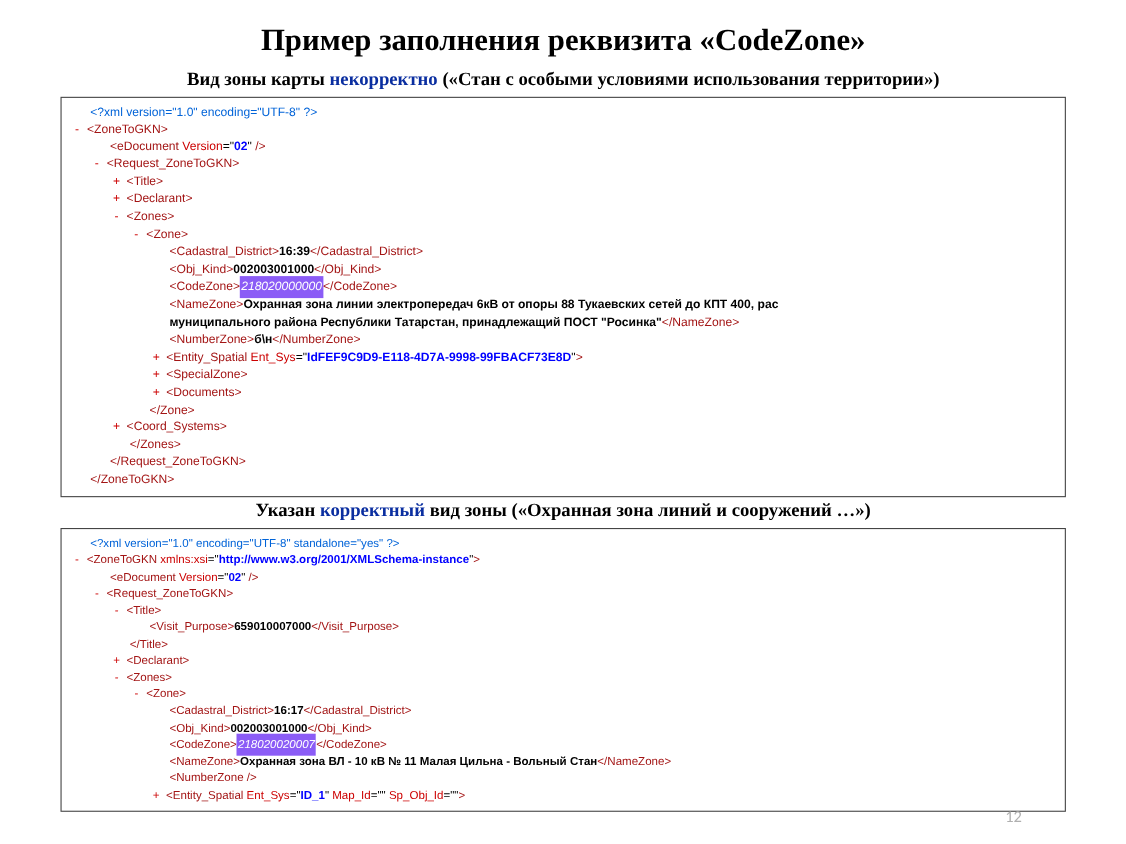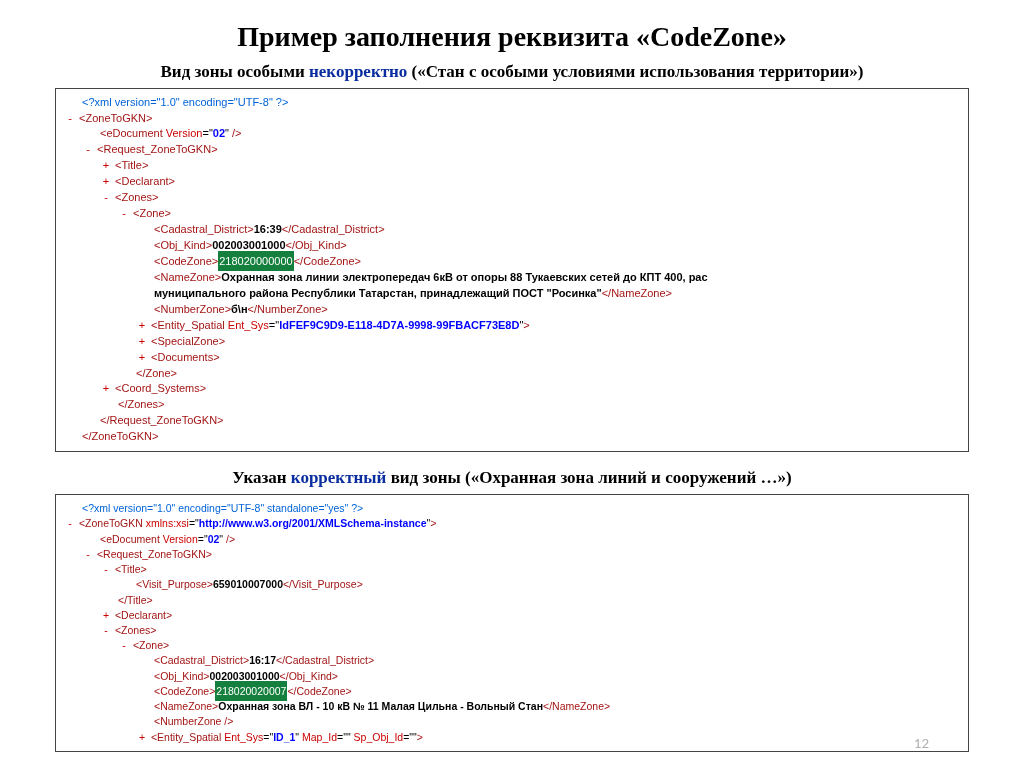--- a/index.html
+++ b/index.html
@@ -50,41 +50,41 @@
   .ind2 { padding-left: 36px; }
   .ind3 { padding-left: 54px; }
   .ind4 { padding-left: 72px; }
   .ind5 { padding-left: 90px; }
   .sign { color: #c00; display: inline-block; width: 12px; text-align: center; }
   .tag  { color: #a31515; text-align: right; }
   .attr { color: #c00; }
   .aval { color: #00f; font-weight: bold; }
   .txt  { color: #000; font-weight: bold; }
   .decl { color: #0063d8; }
-  .hl   { background: #15803d; color: #fff; padding: 4px 1px; }
+  .hl   { background: #8b5cf6; color: #fff; padding: 4px 1px; font-style: italic; }
   .pagenum {
     position: absolute;
     right: 95px;
     bottom: 15px;
     color: #b0b0b0;
     font-size: 15px;
     font-family: Calibri, Arial, sans-serif;
     text-align: center;
   }
 </style>
 </head>
 <body>
 
 <div class="slide">
   <h1>
     <span>Пример заполнения реквизита «CodeZone»</span><br>
   </h1>
 
   <div class="sub">
-    <span>Вид зоны особыми </span><span class="blue">некорректно</span><span> («Стан с особыми условиями использования территории»)</span>
+    <span>Вид зоны карты </span><span class="blue">некорректно</span><span> («Стан с особыми условиями использования территории»)</span>
   </div>
 
   <div class="codebox">
     <div class="row ind1"><span class="decl">&lt;?xml version="1.0" encoding="UTF-8" ?&gt;</span></div>
     <div class="row"><span class="sign">-</span> <span class="tag">&lt;<span>ZoneToGKN</span>&gt;</span></div>
     <div class="row ind2"><span class="tag">&lt;<span>eDocument</span></span> <span class="attr">Version</span>="<span class="aval">02</span>"<span class="tag"> /&gt;</span></div>
     <div class="row ind1"><span class="sign">-</span> <span class="tag">&lt;<span>Request_ZoneToGKN</span>&gt;</span></div>
     <div class="row ind2"><span class="sign">+</span> <span class="tag">&lt;<span>Title</span>&gt;</span></div>
     <div class="row ind2"><span class="sign">+</span> <span class="tag">&lt;<span>Declarant</span>&gt;</span></div>
     <div class="row ind2"><span class="sign">-</span> <span class="tag">&lt;<span>Zones</span>&gt;</span></div>
@@ -98,21 +98,21 @@
     <div class="row ind4"><span class="sign">+</span> <span class="tag">&lt;<span>Entity_Spatial</span></span> <span class="attr">Ent_Sys</span>="<span class="aval">IdFEF9C9D9-E118-4D7A-9998-99FBACF73E8D</span>"<span class="tag">&gt;</span></div>
     <div class="row ind4"><span class="sign">+</span> <span class="tag">&lt;<span>SpecialZone</span>&gt;</span></div>
     <div class="row ind4"><span class="sign">+</span> <span class="tag">&lt;<span>Documents</span>&gt;</span></div>
     <div class="row ind4"><span class="tag">&lt;/<span>Zone</span>&gt;</span></div>
     <div class="row ind2"><span class="sign">+</span> <span class="tag">&lt;<span>Coord_Systems</span>&gt;</span></div>
     <div class="row ind3"><span class="tag">&lt;/<span>Zones</span>&gt;</span></div>
     <div class="row ind2"><span class="tag">&lt;/<span>Request_ZoneToGKN</span>&gt;</span></div>
     <div class="row ind1"><span class="tag">&lt;/<span>ZoneToGKN</span>&gt;</span></div>
   </div>
 
-  <div class="sub" style="margin-top:16px;">
+  <div class="sub" style="margin-top:2px;">
     <span>Указан </span><span class="blue">корректный</span><span> вид зоны («Охранная зона линий и сооружений …»)</span>
   </div>
 
   <div class="codebox blurry">
     <div class="row ind1"><span class="decl">&lt;?xml version="1.0" encoding="UTF-8" standalone="yes" ?&gt;</span></div>
     <div class="row"><span class="sign">-</span> <span class="tag">&lt;<span>ZoneToGKN</span></span> <span class="attr">xmlns:xsi</span>="<span class="aval">http://www.w3.org/2001/XMLSchema-instance</span>"<span class="tag">&gt;</span></div>
     <div class="row ind2"><span class="tag">&lt;<span>eDocument</span></span> <span class="attr">Version</span>="<span class="aval">02</span>"<span class="tag"> /&gt;</span></div>
     <div class="row ind1"><span class="sign">-</span> <span class="tag">&lt;<span>Request_ZoneToGKN</span>&gt;</span></div>
     <div class="row ind2"><span class="sign">-</span> <span class="tag">&lt;<span>Title</span>&gt;</span></div>
     <div class="row ind4"><span class="tag">&lt;<span>Visit_Purpose</span>&gt;</span><span class="txt">659010007000</span><span class="tag">&lt;/<span>Visit_Purpose</span>&gt;</span></div>

